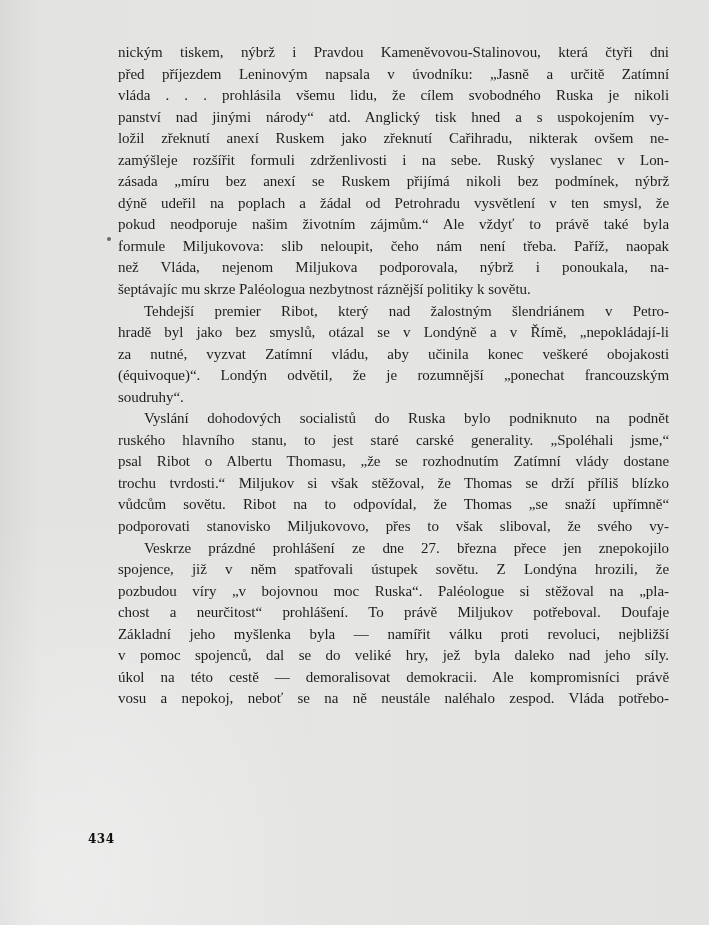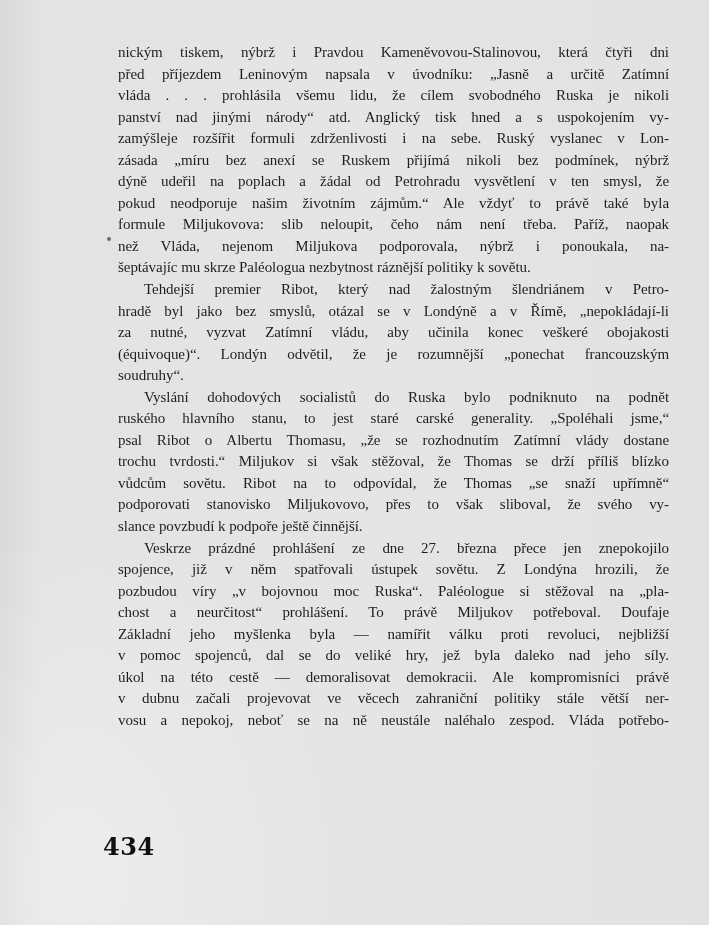--- a/index.html
+++ b/index.html
@@ -46,24 +46,23 @@
     }
     .line.indent {
       padding-left: 26px;
     }
     .page-number {
       position: absolute;
       left: 88px;
       top: 832px;
       font-family: "DejaVu Serif", "Liberation Serif", serif;
       font-weight: bold;
-      font-size: 24px;
+      font-size: 12px;
       color: #111;
       letter-spacing: 0.5px;
-      margin-left: 15px;
     }
     .margin-dot {
       position: absolute;
       left: 107px;
       top: 237px;
       width: 4px;
       height: 4px;
       border-radius: 50%;
       background: #6a6a6a;
     }
@@ -72,20 +71,21 @@
 <body>
 
 <div class="page">
   <div class="margin-dot"></div>
   <div class="text-block" id="text-block">
       <div>
         <span class="line">nickým tiskem, nýbrž i Pravdou Kameněvovou-Stalinovou, která čtyři dni</span>
         <span class="line">před příjezdem Leninovým napsala v úvodníku: „Jasně a určitě Zatímní</span>
         <span class="line">vláda . . . prohlásila všemu lidu, že cílem svobodného Ruska je nikoli</span>
         <span class="line">panství nad jinými národy“ atd. Anglický tisk hned a s uspokojením vy-</span>
+        <span class="line">ložil zřeknutí anexí Ruskem jako zřeknutí Cařihradu, nikterak ovšem ne-</span>
         <span class="line">zamýšleje rozšířit formuli zdrženlivosti i na sebe. Ruský vyslanec v Lon-</span>
         <span class="line">zásada „míru bez anexí se Ruskem přijímá nikoli bez podmínek, nýbrž</span>
         <span class="line">dýně udeřil na poplach a žádal od Petrohradu vysvětlení v ten smysl, že</span>
         <span class="line">pokud neodporuje našim životním zájmům.“ Ale vždyť to právě také byla</span>
         <span class="line">formule Miljukovova: slib neloupit, čeho nám není třeba. Paříž, naopak</span>
         <span class="line">než Vláda, nejenom Miljukova podporovala, nýbrž i ponoukala, na-</span>
         <span class="line last">šeptávajíc mu skrze Paléologua nezbytnost ráznější politiky k sovětu.</span>
       </div>
       <div>
         <span class="line indent">Tehdejší premier Ribot, který nad žalostným šlendriánem v Petro-</span>
@@ -94,28 +94,26 @@
         <span class="line">(équivoque)“. Londýn odvětil, že je rozumnější „ponechat francouzským</span>
         <span class="line last">soudruhy“.</span>
       </div>
       <div>
         <span class="line indent">Vyslání dohodových socialistů do Ruska bylo podniknuto na podnět</span>
         <span class="line">ruského hlavního stanu, to jest staré carské generality. „Spoléhali jsme,“</span>
         <span class="line">psal Ribot o Albertu Thomasu, „že se rozhodnutím Zatímní vlády dostane</span>
         <span class="line">trochu tvrdosti.“ Miljukov si však stěžoval, že Thomas se drží příliš blízko</span>
         <span class="line">vůdcům sovětu. Ribot na to odpovídal, že Thomas „se snaží upřímně“</span>
         <span class="line">podporovati stanovisko Miljukovovo, přes to však sliboval, že svého vy-</span>
-        <span class="line last">slance povzbudí k podpoře ještě činnější.</span>
       </div>
       <div>
         <span class="line indent">Veskrze prázdné prohlášení ze dne 27. března přece jen znepokojilo</span>
         <span class="line">spojence, již v něm spatřovali ústupek sovětu. Z Londýna hrozili, že</span>
         <span class="line">pozbudou víry „v bojovnou moc Ruska“. Paléologue si stěžoval na „pla-</span>
         <span class="line">chost a neurčitost“ prohlášení. To právě Miljukov potřeboval. Doufaje</span>
         <span class="line">Základní jeho myšlenka byla — namířit válku proti revoluci, nejbližší</span>
         <span class="line">v pomoc spojenců, dal se do veliké hry, jež byla daleko nad jeho síly.</span>
         <span class="line">úkol na této cestě — demoralisovat demokracii. Ale kompromisníci právě</span>
-        <span class="line">v dubnu začali projevovat ve věcech zahraniční politiky stále větší ner-</span>
         <span class="line">vosu a nepokoj, neboť se na ně neustále naléhalo zespod. Vláda potřebo-</span>
       </div>
     </div>
   <div class="page-number">434</div>
 </div>
 
 </body></html>

